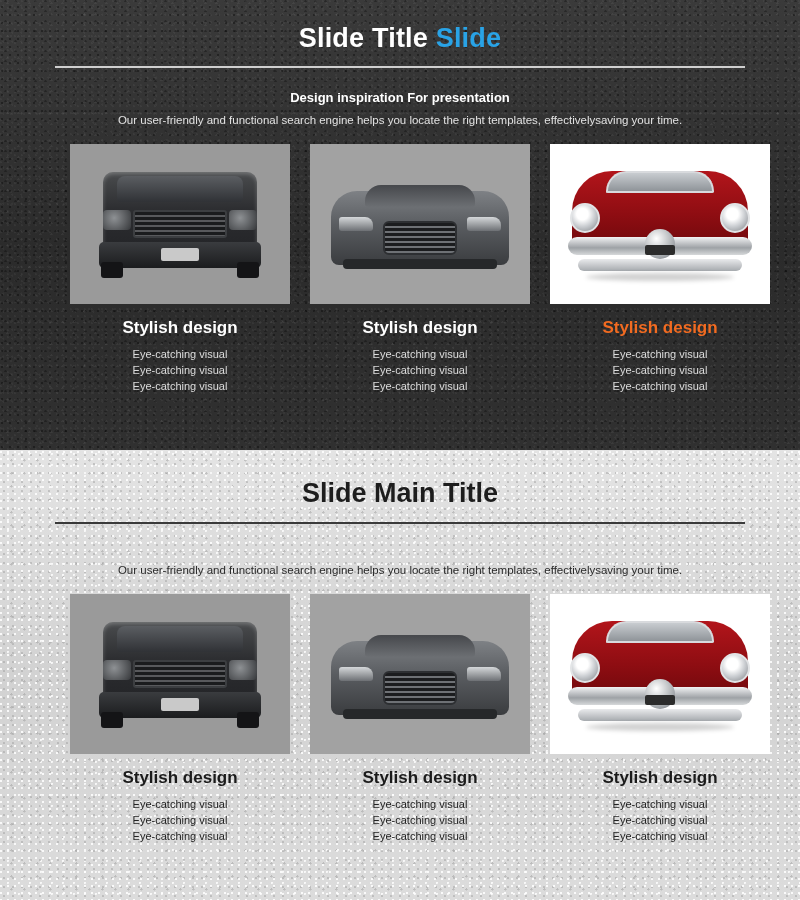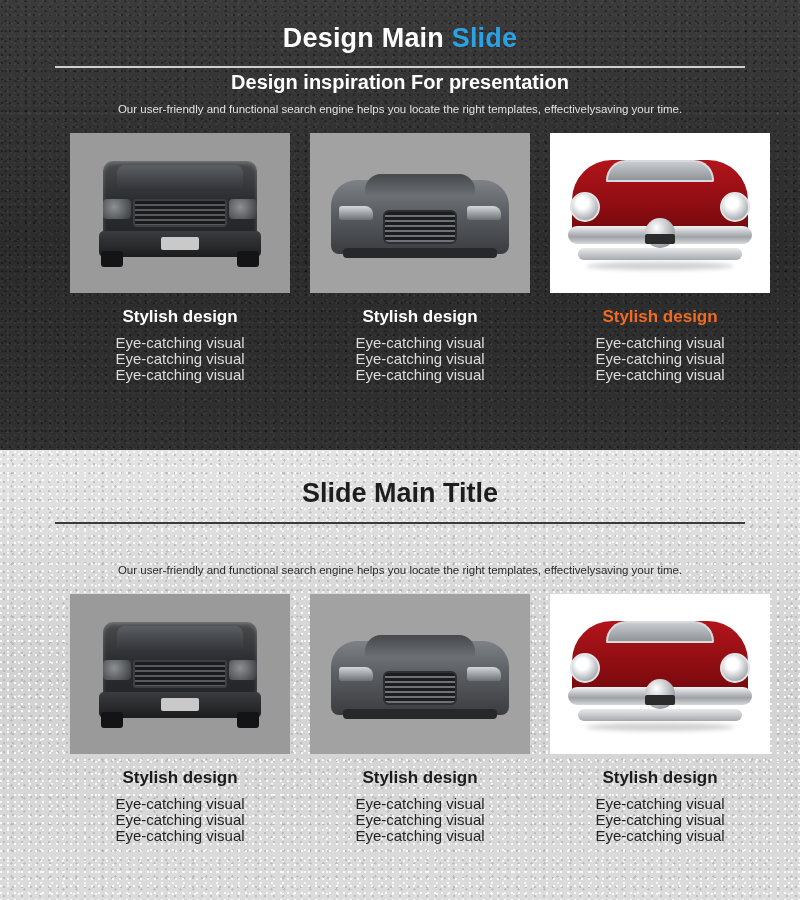--- a/index.html
+++ b/index.html
@@ -38,22 +38,22 @@
   }
   .slide-dark .title .accent { color: #29a3e6; }
   .rule-dark {
     margin: 12px auto 0;
     width: 690px;
     height: 2px;
     background: #cfcfcf;
   }
   .subtitle-dark {
     text-align: center;
-    margin-top: 3px;
-    font-size: 20px;
+    margin-top: 22px;
+    font-size: 13px;
     font-weight: bold;
     color: #ffffff;
   }
   .desc-dark {
     text-align: center;
     margin-top: 9px;
     font-size: 11.5px;
     color: #e2e2e2;
   }
 
@@ -107,21 +107,21 @@
     position: relative;
     overflow: hidden;
   }
   .card-title {
     margin-top: 14px;
     font-size: 17px;
     font-weight: bold;
     text-align: center;
   }
   .card-lines { margin-top: 8px; text-align: center; }
-  .card-lines div { font-size: 15px; line-height: 16px; }
+  .card-lines div { font-size: 11px; line-height: 16px; }
 
   .dark-text { color: #ffffff; }
   .dark-line { color: #dcdcdc; }
   .light-text { color: #1b1b1b; }
   .light-line { color: #232323; }
   .orange { color: #f26b21; }
 
   
   .bg-grey { background: #9a9a9a; }
   .bg-grey2 { background: #a2a2a2; }
@@ -238,21 +238,21 @@
     background: rgba(0,0,0,0.18); border-radius: 50%; filter: blur(2px);
   }
 </style>
 </head>
 <body>
 
 <div class="page">
 
   <section class="slide-dark">
     <h1 class="title">
-      <span>Design Main </span><span class="accent">Slide</span>
+      <span>Slide Title </span><span class="accent">Slide</span>
     </h1>
     <div class="rule-dark"></div>
     <h2 class="subtitle-dark">Design inspiration For presentation</h2>
     <p class="desc-dark">Our user-friendly and functional search engine helps you locate the right templates, effectivelysaving your time.</p>
 
     <div class="cards">
 
       <div class="card">
         <div class="thumb bg-grey">
           <div class="suv">

